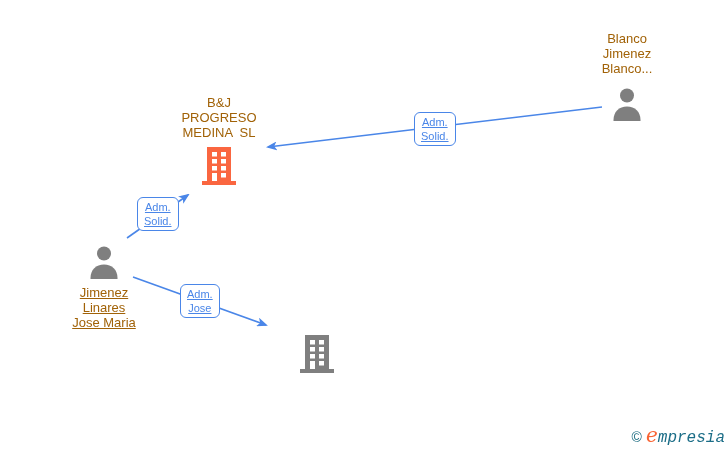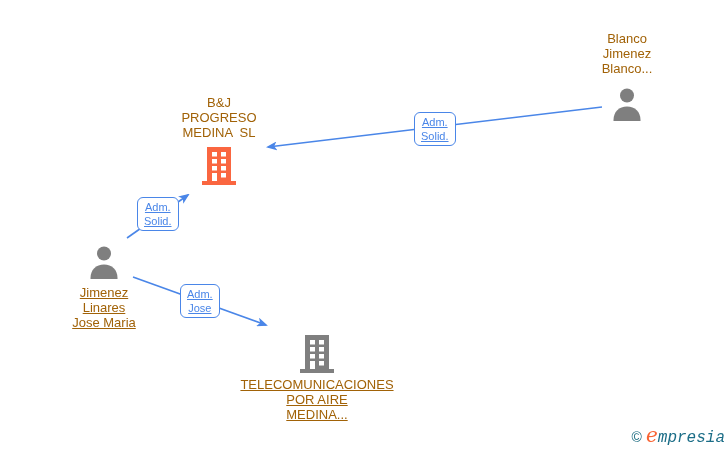--- a/index.html
+++ b/index.html
@@ -149,25 +149,20 @@
       <rect class="bldg-gray" x="1" y="35" width="34" height="4"></rect>
       <rect fill="#ffffff" x="11" y="6" width="5" height="4.5"></rect>
       <rect fill="#ffffff" x="20" y="6" width="5" height="4.5"></rect>
       <rect fill="#ffffff" x="11" y="13" width="5" height="4.5"></rect>
       <rect fill="#ffffff" x="20" y="13" width="5" height="4.5"></rect>
       <rect fill="#ffffff" x="11" y="20" width="5" height="4.5"></rect>
       <rect fill="#ffffff" x="20" y="20" width="5" height="4.5"></rect>
       <rect fill="#ffffff" x="20" y="27" width="5" height="4.5"></rect>
       <rect fill="#ffffff" x="11" y="27" width="5" height="8"></rect>
     </svg>
-    <div class="nlabel label-gap" style="margin-top:3px;">
-      <span>TELECOMUNICACIONES</span>
-      <span>POR AIRE</span>
-      <span>MEDINA...</span>
-    </div>
   </div>
 
   <div class="edge-label" style="left:414px; top:112px;">
     <span>Adm.</span>
     <span>Solid.</span>
   </div>
   <div class="edge-label" style="left:137px; top:197px;">
     <span>Adm.</span>
     <span>Solid.</span>
   </div>

